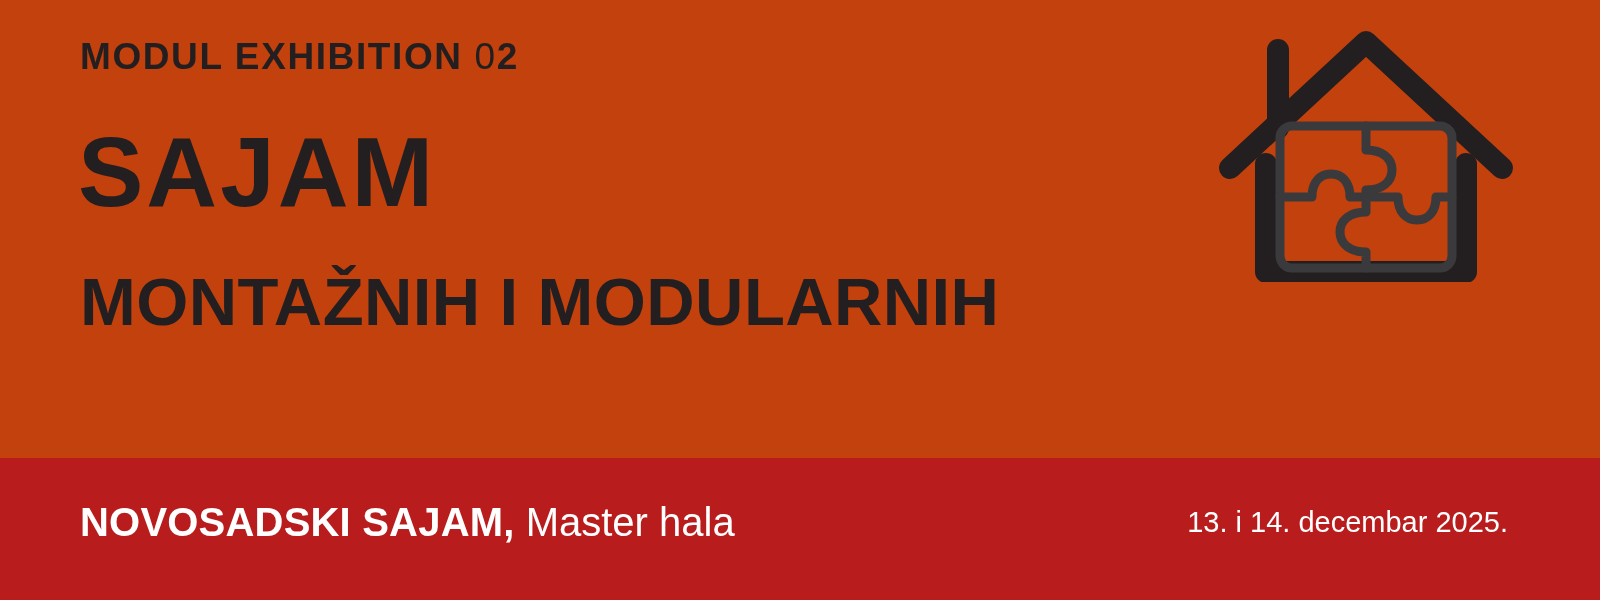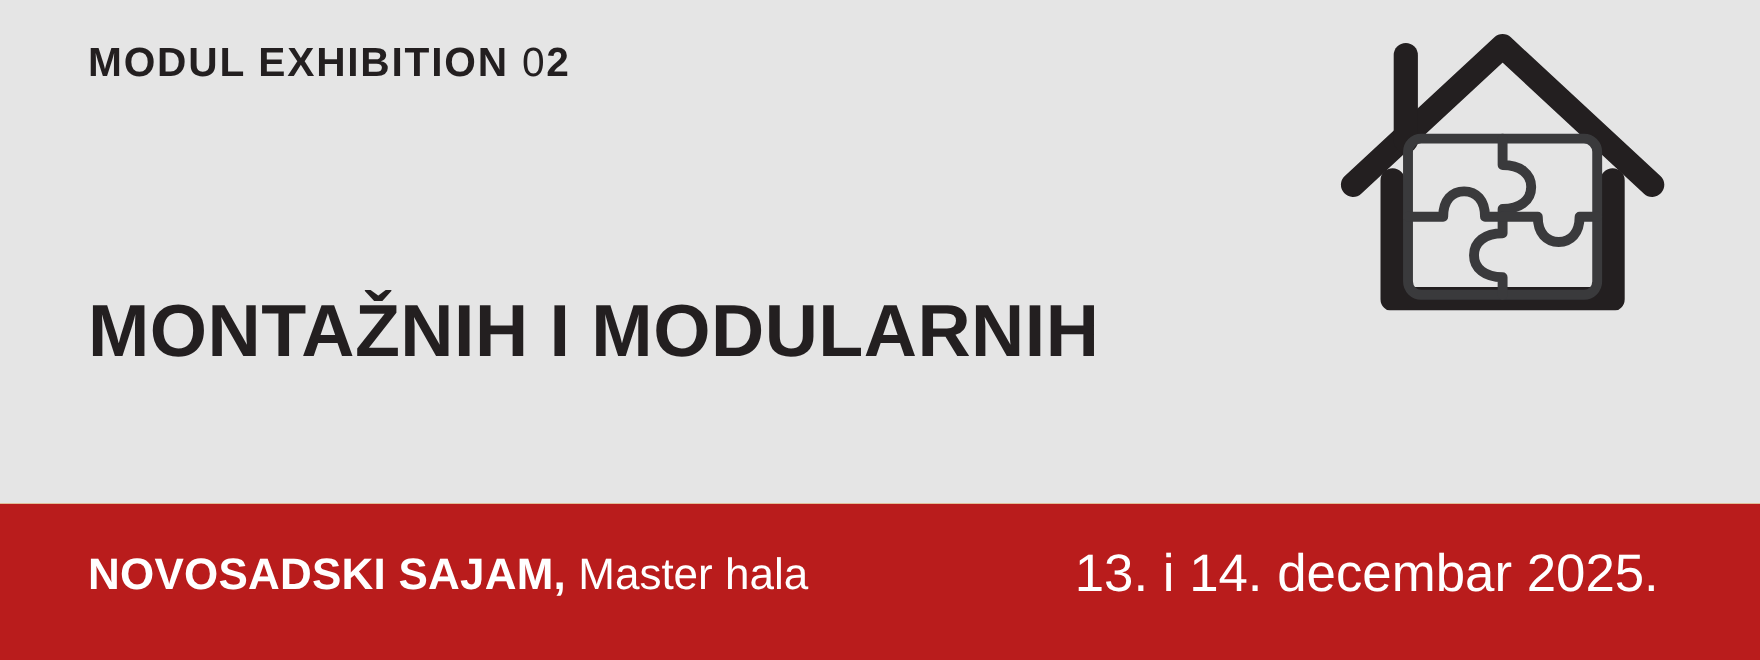--- a/index.html
+++ b/index.html
@@ -19,21 +19,21 @@
     background: #FBE800;
   }
 
   
   .hero {
     position: absolute;
     left: 0;
     top: 0;
     width: 1600px;
     height: 458px;
-    background: #e5e5e5;
+    background: #c2410c;
   }
 
   .eyebrow {
     position: absolute;
     left: 80px;
     top: 36px;
     font-size: 37px;
     font-weight: 600;
     letter-spacing: 1.6px;
     color: #231F20;
@@ -96,37 +96,38 @@
     color: #ffffff;
     white-space: nowrap;
   }
   .venue .venue-strong { font-weight: 800; letter-spacing: 0.2px; }
   .venue .venue-light  { font-weight: 400; }
 
   .dates {
     position: absolute;
     right: 92px;
     top: 42px;
-    font-size: 48px;
+    font-size: 29px;
     line-height: 44px;
     font-weight: 400;
     color: #ffffff;
     white-space: nowrap;
     text-align: center;
   }
 </style>
 </head>
 <body>
 
 <div class="banner">
 
   <div class="hero">
 
     <div class="eyebrow"><span>MODUL EXHIBITION </span><span class="num-light">0</span><span class="num-bold">2</span></div>
 
+    <div class="title-main">SAJAM</div>
 
     <div class="title-sub line1">MONTAŽNIH I MODULARNIH</div>
 
     <div class="logo">
       <svg viewBox="0 0 300 260" xmlns="http://www.w3.org/2000/svg" aria-hidden="true">
         <g fill="none" stroke="#231F20" stroke-width="22" stroke-linecap="round" stroke-linejoin="round">
 
           <path d="M 14 146 L 150 20 L 286 146"></path>
 
           <path d="M 62 28 L 62 106"></path>

